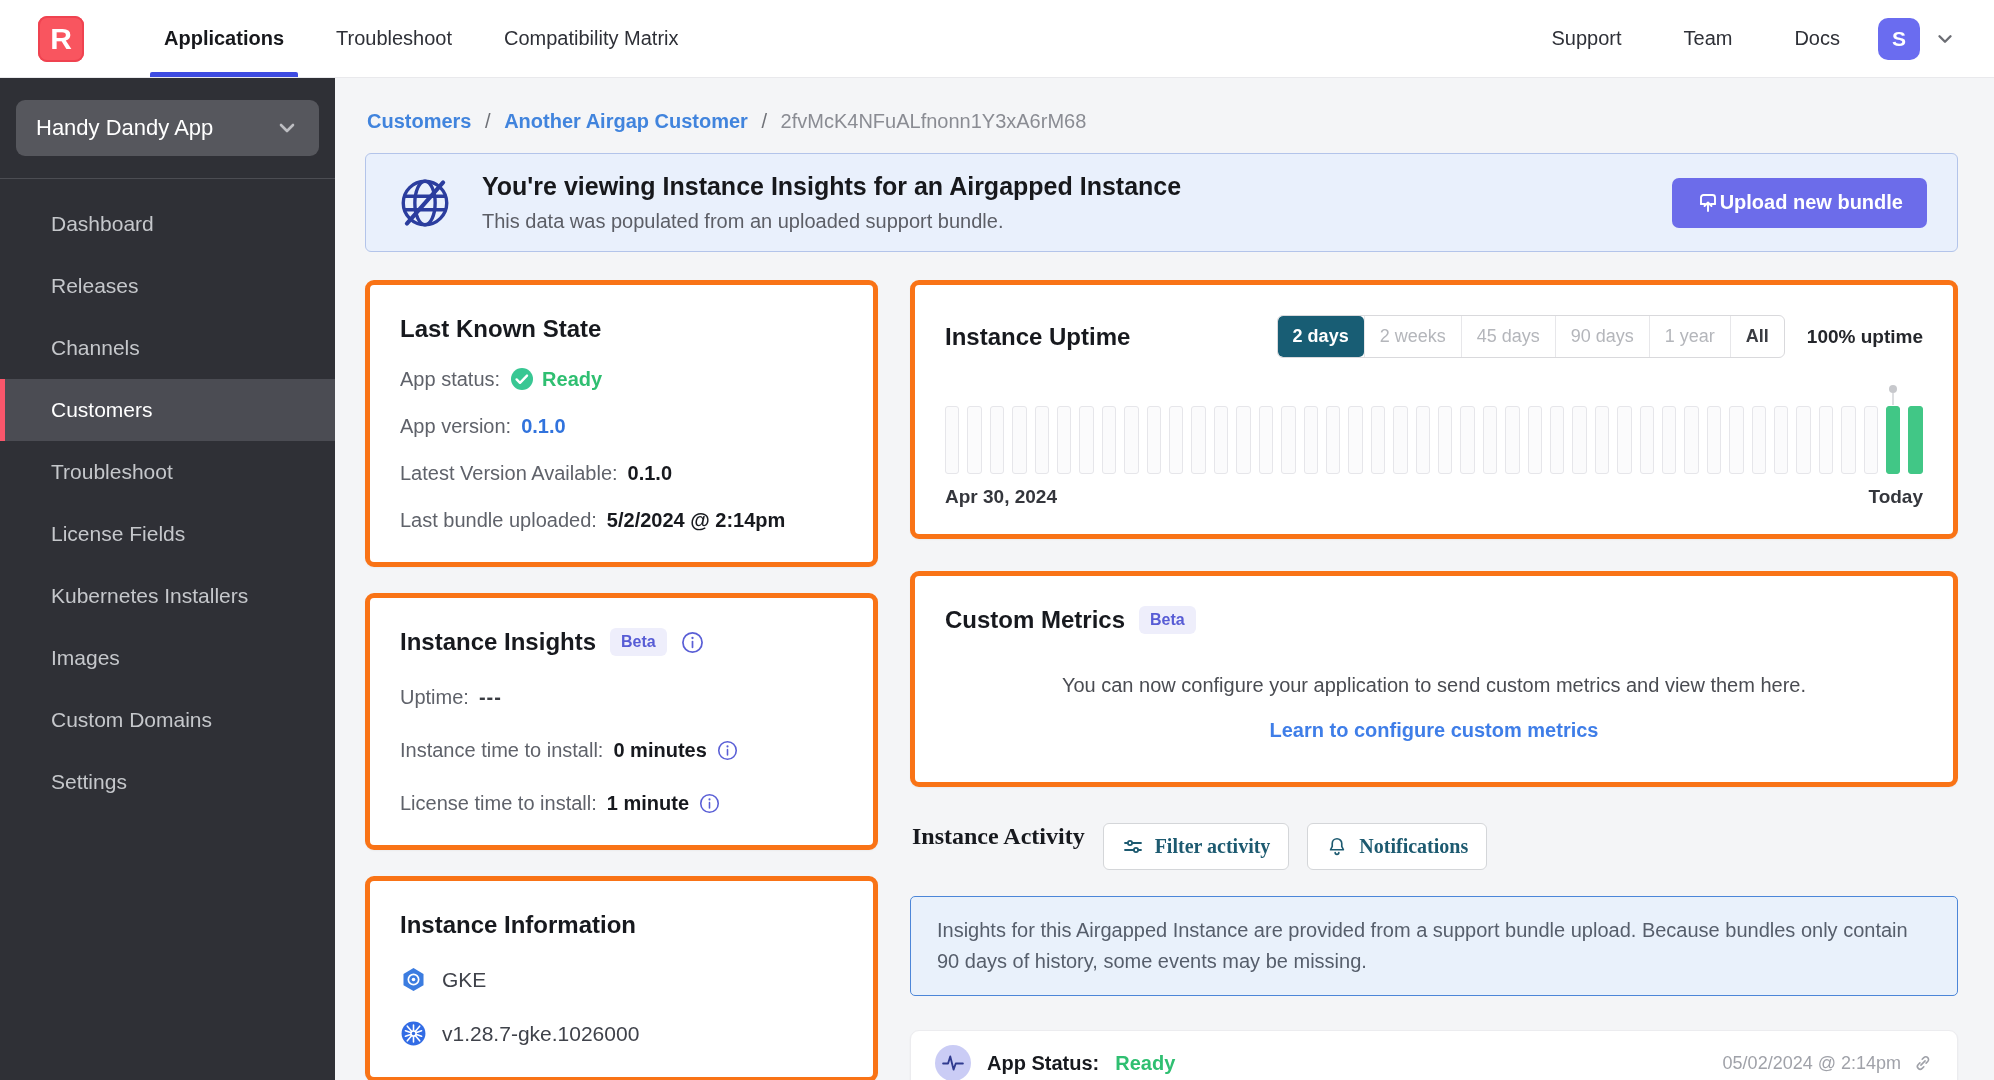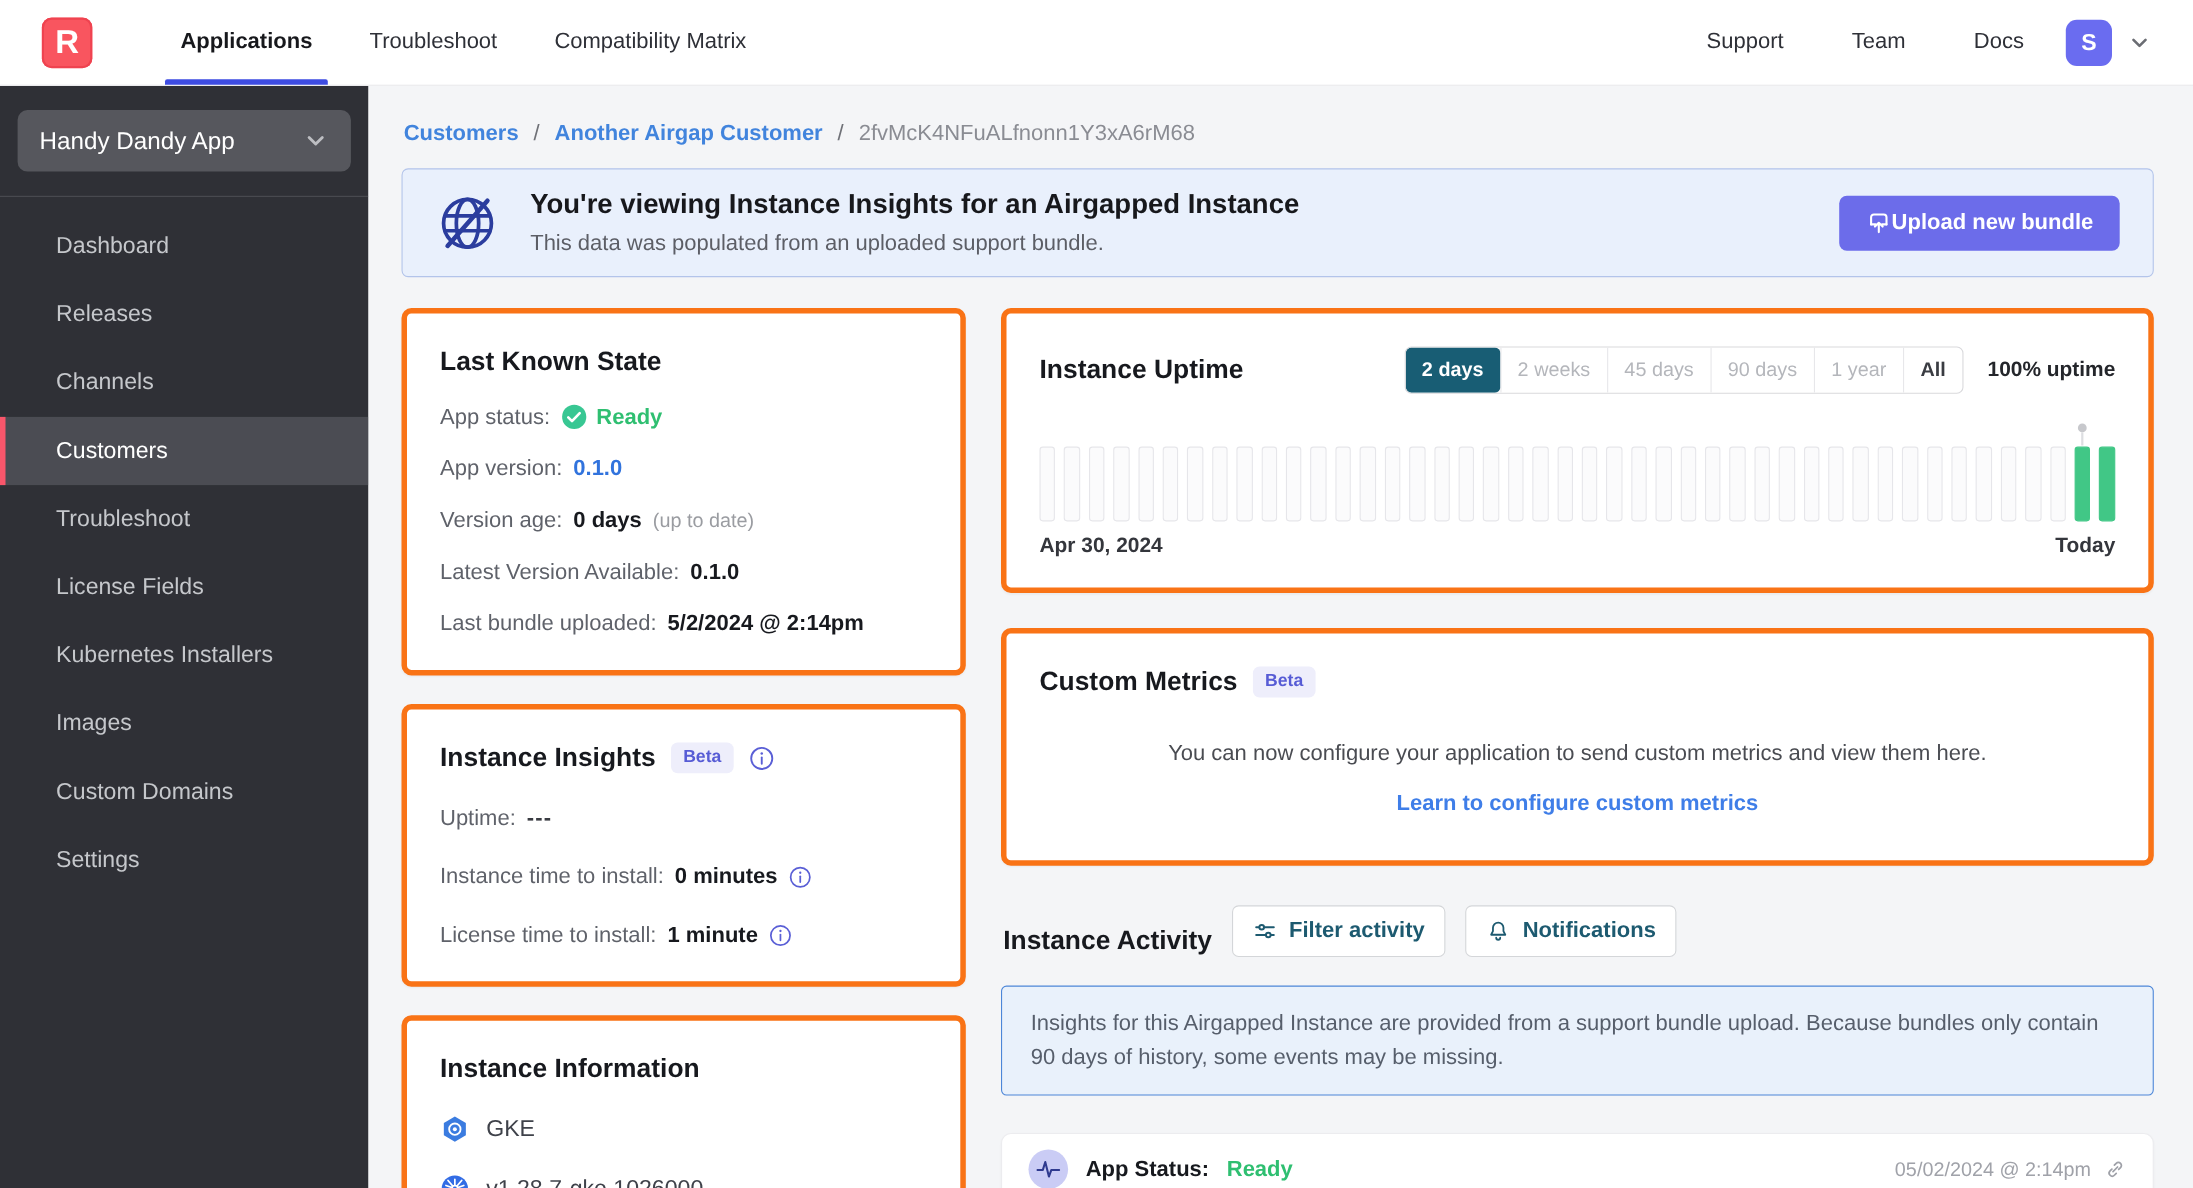--- a/index.html
+++ b/index.html
@@ -98,21 +98,21 @@
     width:2px; height:12px; background:#dddee1; }
   .bars-labels { display:flex; justify-content:space-between; margin-top:12px;
     font-size:19px; font-weight:600; color:#34363c; }
 
   
   .cm-body { text-align:center; font-size:20px; color:#4a4c52; margin-top:40px; }
   .cm-link { text-align:center; font-size:20px; font-weight:700; color:#3f7ee8;
     margin-top:22px; cursor:pointer; }
 
   
-  .activity-head { display:flex; align-items:flex-end; gap:18px; margin:36px 0 0 2px; }
+  .activity-head { display:flex; align-items:flex-start; gap:18px; margin:36px 0 0 2px;font-family:Liberation Serif, serif; }
   .activity-title { font-size:24px; font-weight:700; color:#17191e; }
   .ghost-btn { background:#fff; border:1px solid #d4d6d9; border-radius:6px; padding:11px 18px;
     display:flex; align-items:center; gap:11px; font-size:20px; font-weight:600; color:#1d5a70;
     cursor:pointer; font-family:inherit; }
   .notice { margin-top:26px; background:#e9f1fb; border:1.4px solid #4c86d8; border-radius:5px;
     padding:18px 26px; font-size:20px; color:#565e6b; line-height:1.55; }
   .act-rows { margin-top:34px; display:flex; flex-direction:column; gap:14px; }
   .act-row { background:#fff; border:1px solid #ececef; border-radius:9px;
     box-shadow:0 1px 2px rgba(20,22,30,.05); padding:0 24px; height:66px;
     display:flex; align-items:center; gap:16px; }
@@ -223,25 +223,20 @@
                     </svg>
                 </span>
                 <span>Ready</span>
               </span>
             </div>
             <div class="kv-row">
               <span class="kv-label">App version:</span>
               <span class="v-link">0.1.0</span>
             </div>
             <div class="kv-row">
-              <span class="kv-label">Version age:</span>
-              <span class="v-bold">0 days</span>
-              <span class="v-note">(up to date)</span>
-            </div>
-            <div class="kv-row">
               <span class="kv-label">Latest Version Available:</span>
               <span class="v-bold">0.1.0</span>
             </div>
             <div class="kv-row">
               <span class="kv-label">Last bundle uploaded:</span>
               <span class="v-bold">5/2/2024 @ 2:14pm</span>
             </div>
           </div>
 
           <div class="card">

